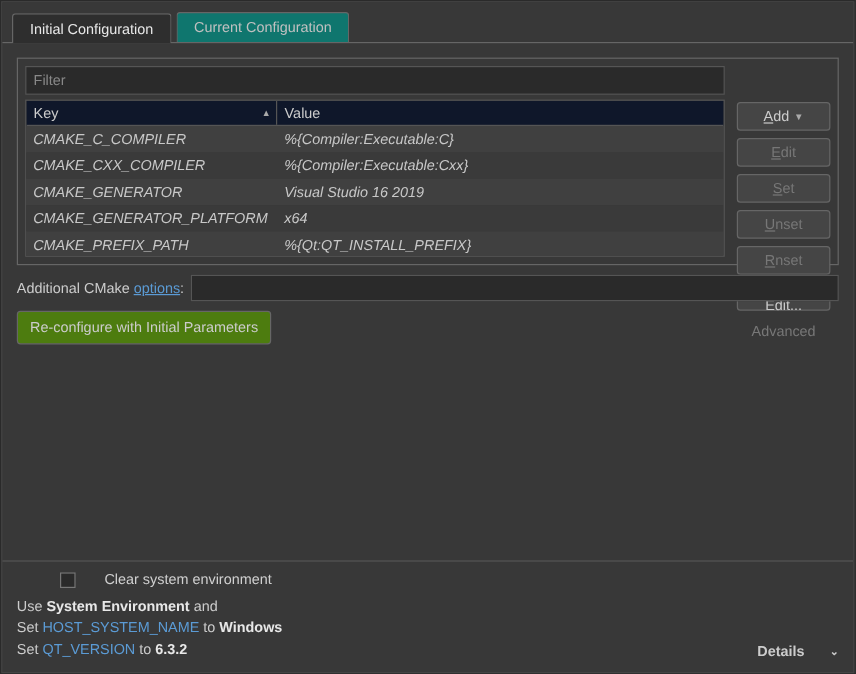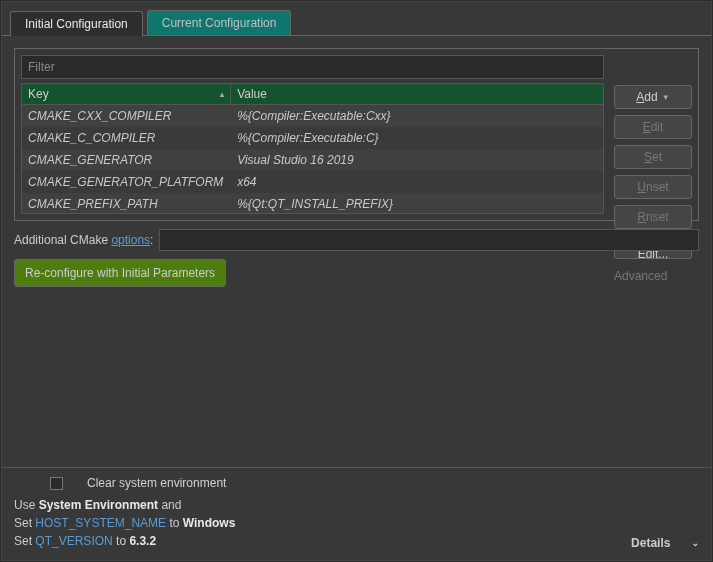--- a/index.html
+++ b/index.html
@@ -78,21 +78,21 @@
 .table-wrap {
   border: 1px solid #555;
   flex: 1;
   background: #3a3a3a;
   overflow: hidden;
   display: flex;
   flex-direction: column;
 }
 .table-header {
   display: flex;
-  background: #14532d;
+  background: #0f172a;
   border-bottom: 1px solid #555;
   font-size: 12px;
   color: #ccc;
 }
 .th-key {
   width: 36%;
   padding: 3px 6px;
   border-right: 1px solid #555;
   display: flex;
   justify-content: space-between;
@@ -154,21 +154,21 @@
   color: #777;
   cursor: default;
 }
 .btn .underline { text-decoration: underline; }
 .dropdown-caret {
   font-size: 8px;
   color: #aaa;
 }
 .advanced-label {
   color: #777;
-  text-align: left;
+  text-align: center;
   margin-top: 4px;
   font-size: 12px;
 }
 .options-row {
   display: flex;
   align-items: center;
   gap: 6px;
   margin-top: 8px;
 }
 .options-label {
@@ -255,26 +255,26 @@
         <div class="table-wrap">
           <div class="table-header">
             <div class="th-key">
               <span>Key</span>
               <span class="sort-icon">▴</span>
             </div>
             <div class="th-value">Value</div>
           </div>
           <div class="table-body" id="table-body">
               <div class="row">
+                <div class="cell-key">CMAKE_C_COMPILER</div>
+                <div class="cell-value">%{Compiler:Executable:C}</div>
+              </div>
+              <div class="row">
                 <div class="cell-key">CMAKE_CXX_COMPILER</div>
                 <div class="cell-value">%{Compiler:Executable:Cxx}</div>
-              </div>
-              <div class="row">
-                <div class="cell-key">CMAKE_C_COMPILER</div>
-                <div class="cell-value">%{Compiler:Executable:C}</div>
               </div>
               <div class="row">
                 <div class="cell-key">CMAKE_GENERATOR</div>
                 <div class="cell-value">Visual Studio 16 2019</div>
               </div>
               <div class="row">
                 <div class="cell-key">CMAKE_GENERATOR_PLATFORM</div>
                 <div class="cell-value">x64</div>
               </div>
               <div class="row">

